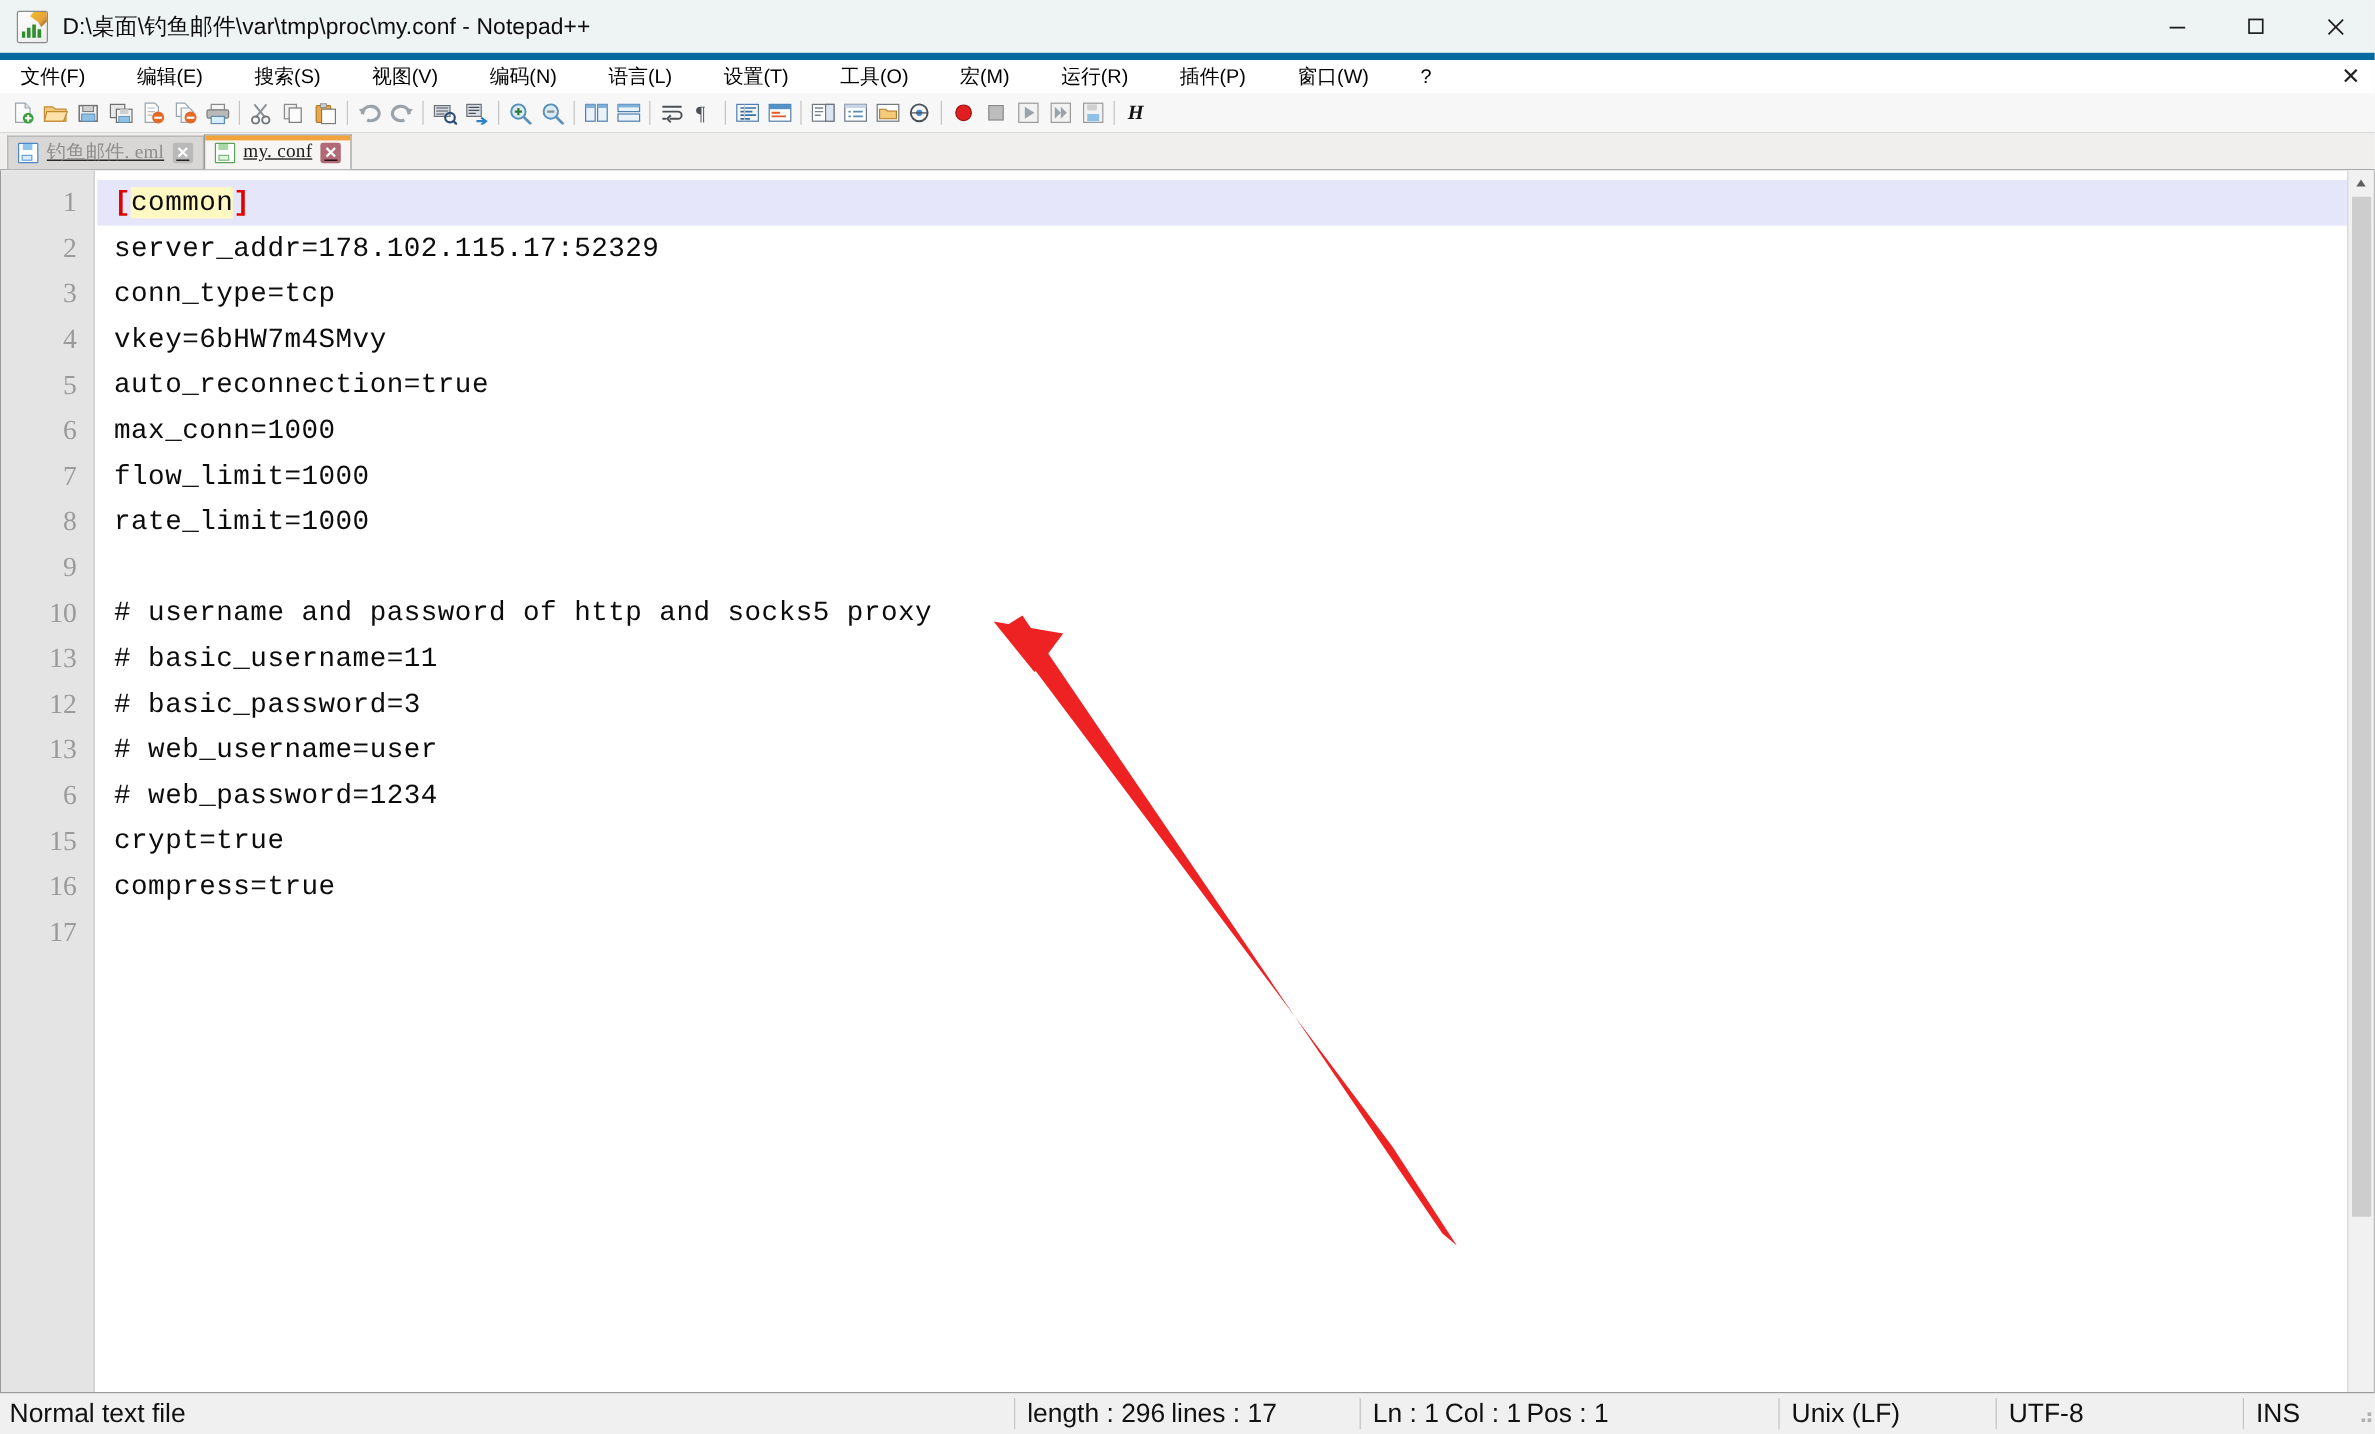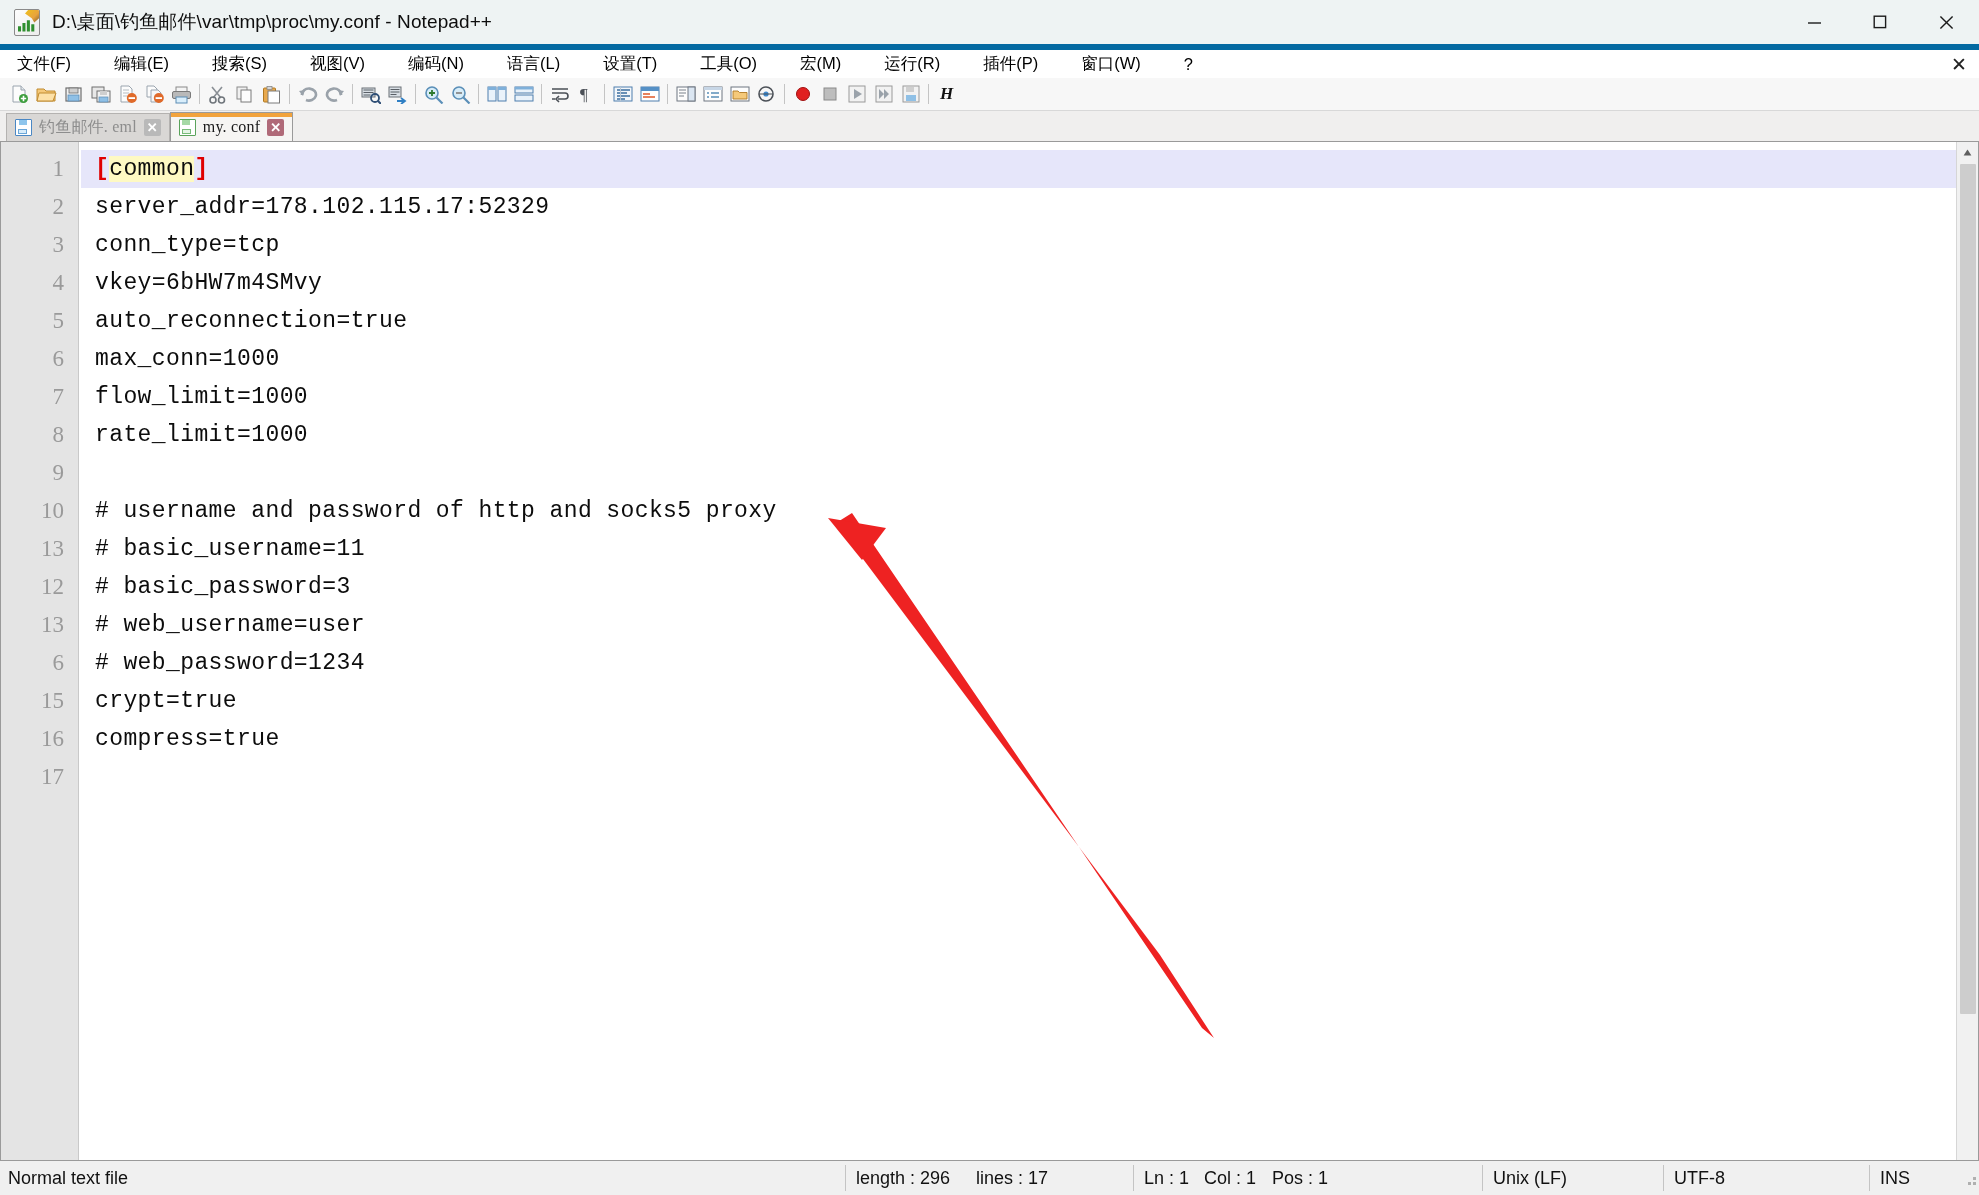--- a/index.html
+++ b/index.html
@@ -89,20 +89,21 @@
   .tb-H{
     font-family:"Liberation Serif",serif;font-size:17px;font-style:italic;
     font-weight:bold;color:#111;
   }
 
   
   .tabbar{
     height:30px;min-height:30px;background:#f0efee;
     display:flex;align-items:flex-end;padding-left:6px;
     border-bottom:1px solid #9a9a9a;
+    text-decoration:underline;
   }
   .tab{
     height:28px;display:flex;align-items:center;gap:7px;
     padding:0 8px 0 8px;box-sizing:border-box;
     font-family:"Liberation Serif",serif;font-size:16px;
     background:#d6d4d2;border:1px solid #b4b2b0;border-bottom:none;
     position:relative;cursor:default;
   }
   .tab.inactive{color:#8d8d8d;background:#d9d7d5;}
   .tab.active{
@@ -177,21 +178,21 @@
   }
 
   
   .annot{position:absolute;left:0;top:0;width:1979px;height:1195px;pointer-events:none;}
 
   
   .statusbar{
     height:34px;min-height:34px;background:#f0f0f0;
     border-top:1px solid #9a9a9a;
     display:flex;align-items:center;
-    font-family:"Liberation Sans",sans-serif;font-size:18px;color:#111;
+    font-family:"Liberation Sans",sans-serif;font-size:22px;color:#111;
   }
   .sb-cell{
     height:34px;display:flex;align-items:center;padding:0 10px;
     box-sizing:border-box;white-space:nowrap;
   }
   .sb-sep{width:1px;height:26px;background:#c4c4c4;}
   .sb-doctype{width:845px;padding-left:8px;}
   .sb-len{width:120px;}
   .sb-lines{width:167px;}
   .sb-ln{width:60px;}

